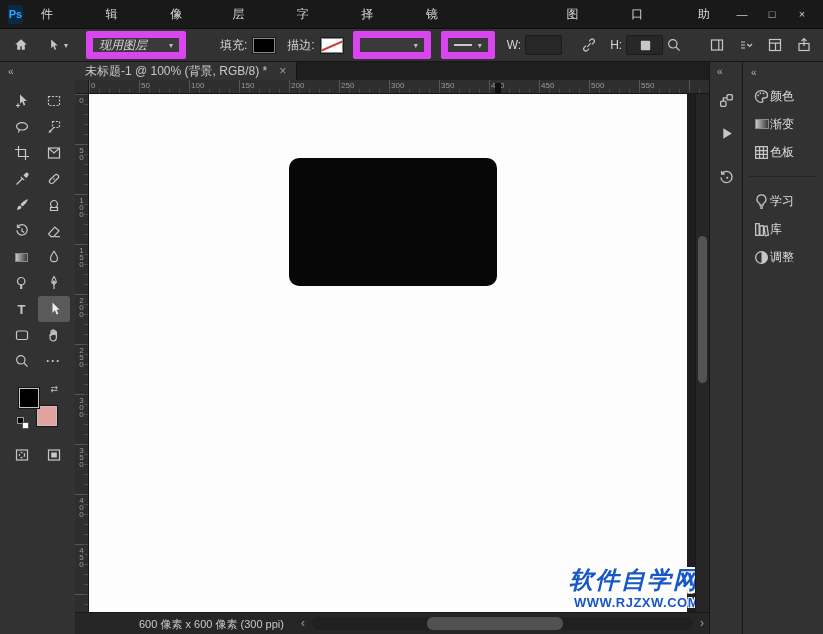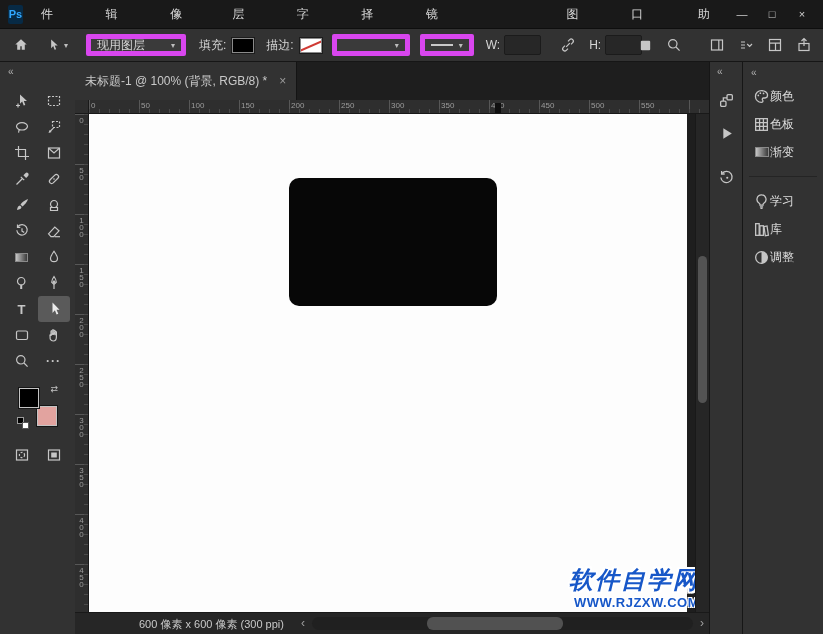--- a/index.html
+++ b/index.html
@@ -13,21 +13,21 @@
   .menus { display:flex;gap:28px; }
   .menu-item { padding:0 8px; line-height:28px; cursor:default; }
   .win-controls { margin-left:auto; display:flex; }
   .winbtn { width:30px; text-align:center; color:#cfcfcf; font-size:11px; line-height:28px; }
 
   
   .optionsbar { height:34px; background:#323232; border-top:1px solid #0e0e0e; border-bottom:1px solid #161616;
                 display:flex; align-items:center; font-size:12px; color:#d6d6d6; padding-left:8px; position:relative; }
   .obtn { width:26px; height:26px; display:flex; align-items:center; justify-content:center; }
   .preset { display:flex; align-items:center; gap:3px; margin-left:12px; }
-  .dd { height:22px; background:#3a3a3a; border:5px solid #d946ef; border-radius:2px; display:flex; align-items:center; padding:0 6px; gap:6px; }
+  .dd { height:28px; background:#3a3a3a; border:7px solid #d946ef; border-radius:2px; display:flex; align-items:center; padding:0 6px; gap:6px;font-style:italic; }
   .dd-arrow { font-size:8px; color:#bdbdbd; margin-left:auto; }
   .lbl { margin-left:12px; }
   .swatch-fill { width:22px; height:15px; background:#000; border:1px solid #8a8a8a; outline:1px solid #1c1c1c; margin-left:6px; }
   .swatch-stroke { width:22px; height:15px; background:#fff; border:1px solid #8a8a8a; outline:1px solid #1c1c1c; margin-left:6px; position:relative; overflow:hidden; }
   .swatch-stroke::after { content:""; position:absolute; left:-4px; right:-4px; top:6px; height:2px; background:#d03a34; transform:rotate(-24deg); }
   .num-input { width:37px; height:20px; background:#272727; border:1px solid #1b1b1b; border-radius:2px; color:#ddd; font-size:11px; padding:0 4px; margin-left:4px; font-family:"Liberation Sans",sans-serif; }
   .line-sample { width:28px; height:2px; background:#c9c9c9; }
   .opt-right { position:absolute; right:6px; display:flex; align-items:center; gap:3px; }
 
   
@@ -46,21 +46,21 @@
   .fg-swatch { position:absolute; left:0; top:0; width:20px; height:20px; background:#000; border:1px solid #c4c4c4; box-shadow:0 0 0 1px #161616; z-index:2; }
   .bg-swatch { position:absolute; right:0; bottom:0; width:20px; height:20px; background:#e2a39f; border:1px solid #c4c4c4; box-shadow:0 0 0 1px #161616; }
   .swap-arrows { position:absolute; right:-1px; top:-4px; font-size:9px; color:#c0c0c0; z-index:3; }
   .mini-swatches { position:absolute; left:-2px; bottom:-3px; width:12px; height:12px; z-index:3; }
   .mini-b { position:absolute; left:0; top:0; width:7px; height:7px; background:#000; border:1px solid #999; }
   .mini-w { position:absolute; right:0; bottom:0; width:7px; height:7px; background:#fff; border:1px solid #555; }
   .tb-bottom { display:grid; grid-template-columns:32px 32px; justify-content:center; margin-top:16px; }
 
   
   .center { flex:1; min-width:0; display:flex; flex-direction:column; background:#1e1e1e; }
-  .tabbar { height:38px; background:#1e1e1e; display:flex; }
+  .tabbar { height:18px; background:#1e1e1e; display:flex; }
   .doc-tab { height:100%; background:#323232; border-right:1px solid #141414; display:flex; align-items:center; gap:12px; padding:0 10px; font-size:12px; color:#c9c9c9; }
   .tab-close { color:#9a9a9a; font-size:12px; }
 
   .canvas-area { position:relative; flex:1; background:#1e1e1e; overflow:hidden; }
   .ruler-corner { position:absolute; left:0; top:0; width:14px; height:14px; background:#2e2e2e; border-right:1px solid #191919; border-bottom:1px solid #191919; z-index:4; }
   .h-ruler { position:absolute; left:14px; top:0; right:0; height:14px; background:#2e2e2e; border-bottom:1px solid #191919; z-index:3; }
   .h-ruler::before { content:""; position:absolute; inset:0; background:repeating-linear-gradient(to right,#575757 0 1px,transparent 1px 50px); }
   .h-ruler::after { content:""; position:absolute; left:0; right:0; bottom:0; height:4px; background:repeating-linear-gradient(to right,#4a4a4a 0 1px,transparent 1px 10px); }
   .h-num { position:absolute; top:1px; font-size:8px; color:#9c9c9c; z-index:2; }
   .ruler-marker { position:absolute; left:406px; bottom:0; width:6px; height:10px; background:#101010; z-index:3; }
@@ -141,21 +141,21 @@
     <span class="preset">
       <svg class="ic" width="15" height="15" viewBox="0 0 16 16">
           <path class="f" d="M5.5 1.5v9.3l2.2-2.2 1.5 4 1.6-.6-1.5-3.9h3.2z"></path>
         </svg>
       <span class="dd-arrow">▾</span>
     </span>
     <div class="dd" style="width:100px;margin-left:18px;">
       <span>现用图层</span>
       <span class="dd-arrow">▾</span>
     </div>
-    <span class="lbl" style="margin-left:13px;">填充:</span>
+    <span class="lbl" style="margin-left:34px;">填充:</span>
     <span class="swatch-fill"></span>
     <span class="lbl">描边:</span>
     <span class="swatch-stroke"></span>
     <div class="dd" style="width:78px;margin-left:10px;">
       <span class="dd-arrow">▾</span>
     </div>
     <div class="dd" style="width:54px;margin-left:10px;">
       <span class="line-sample"></span>
       <span class="dd-arrow">▾</span>
     </div>
@@ -461,32 +461,32 @@
               <path d="M8 2.5C4.8 2.5 2.3 4.9 2.3 7.9c0 3.1 2.5 5.6 5.6 5.6.9 0 1.5-.5 1.5-1.2 0-.4-.2-.7-.4-1-.2-.2-.3-.5-.3-.8 0-.6.5-1.1 1.2-1.1h1.4c1.6 0 2.4-1.4 2.4-2.7 0-2.5-2.6-4.2-5.7-4.2z"></path>
               <circle class="f" cx="5" cy="7" r=".8"></circle>
               <circle class="f" cx="6.9" cy="4.9" r=".8"></circle>
               <circle class="f" cx="9.9" cy="5.1" r=".8"></circle>
             </svg>
           </span>
         <span>颜色</span>
       </div>
       <div class="p-item">
         <span class="picon">
+            <span class="grad" style="width:14px;height:10px;"></span>
+          </span>
+        <span>渐变</span>
+      </div>
+      <div class="p-item">
+        <span class="picon">
             <svg class="ic" width="17" height="17" viewBox="0 0 16 16">
               <rect x="2.5" y="2.5" width="11" height="11"></rect>
               <path d="M2.5 6.2h11M2.5 9.8h11M6.2 2.5v11M9.8 2.5v11"></path>
             </svg>
           </span>
         <span>色板</span>
-      </div>
-      <div class="p-item">
-        <span class="picon">
-            <span class="grad" style="width:14px;height:10px;"></span>
-          </span>
-        <span>渐变</span>
       </div>
 
       <div class="p-divider"></div>
 
       <div class="p-item">
         <span class="picon">
             <svg class="ic" width="17" height="17" viewBox="0 0 16 16">
               <path d="M8 1.8a4.2 4.2 0 0 0-2.2 7.8c.4.3.7.6.7 1v.9h3v-.9c0-.4.3-.7.7-1A4.2 4.2 0 0 0 8 1.8z"></path>
               <path d="M6.5 13h3M7 14.5h2"></path>
             </svg>

